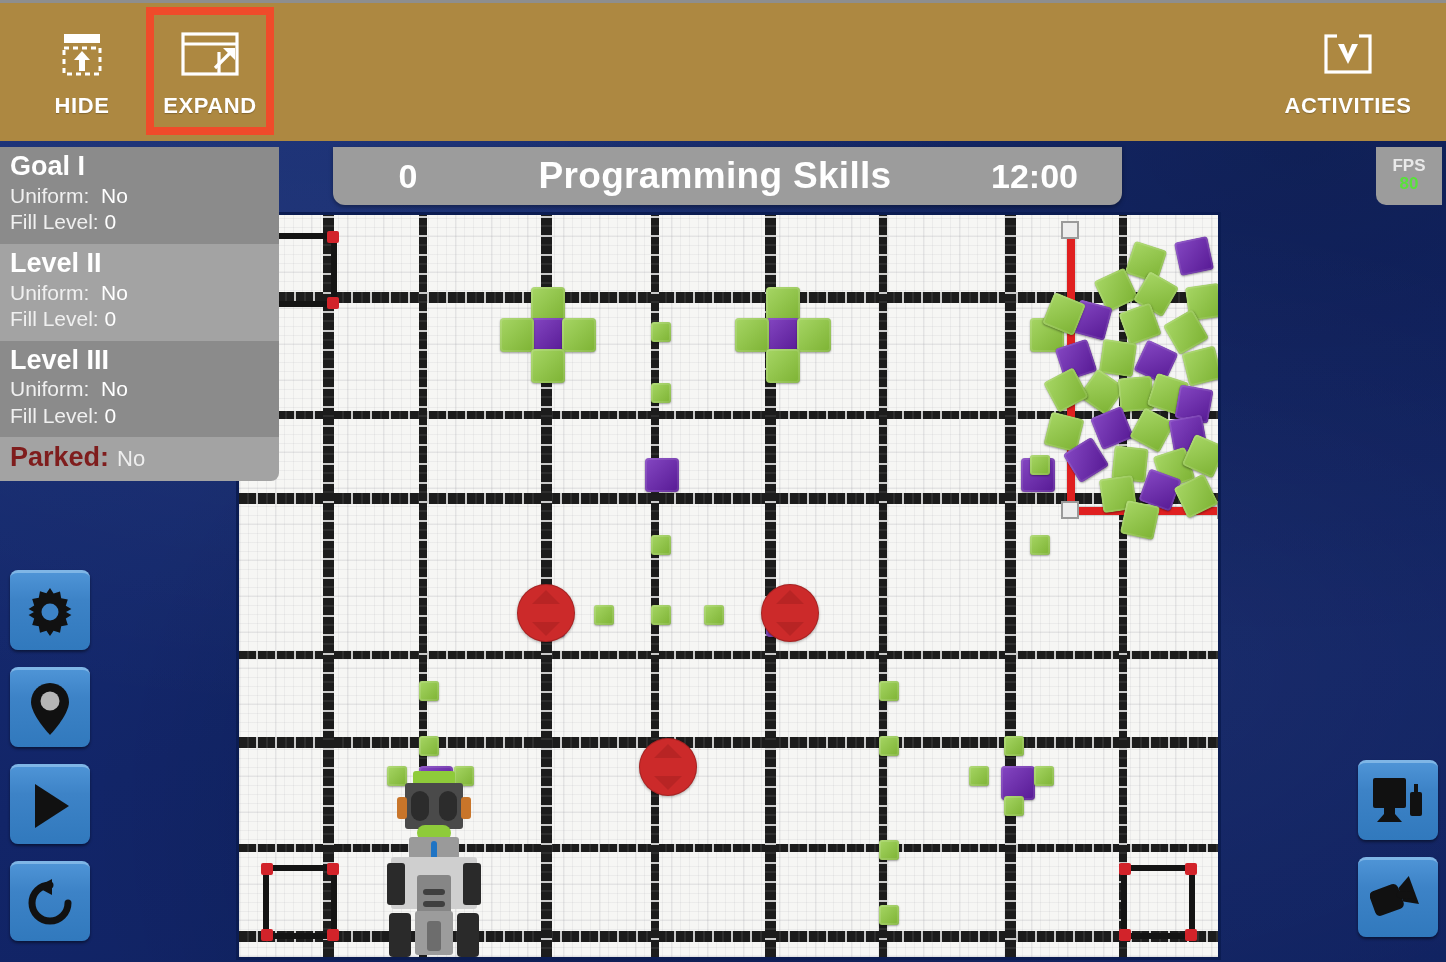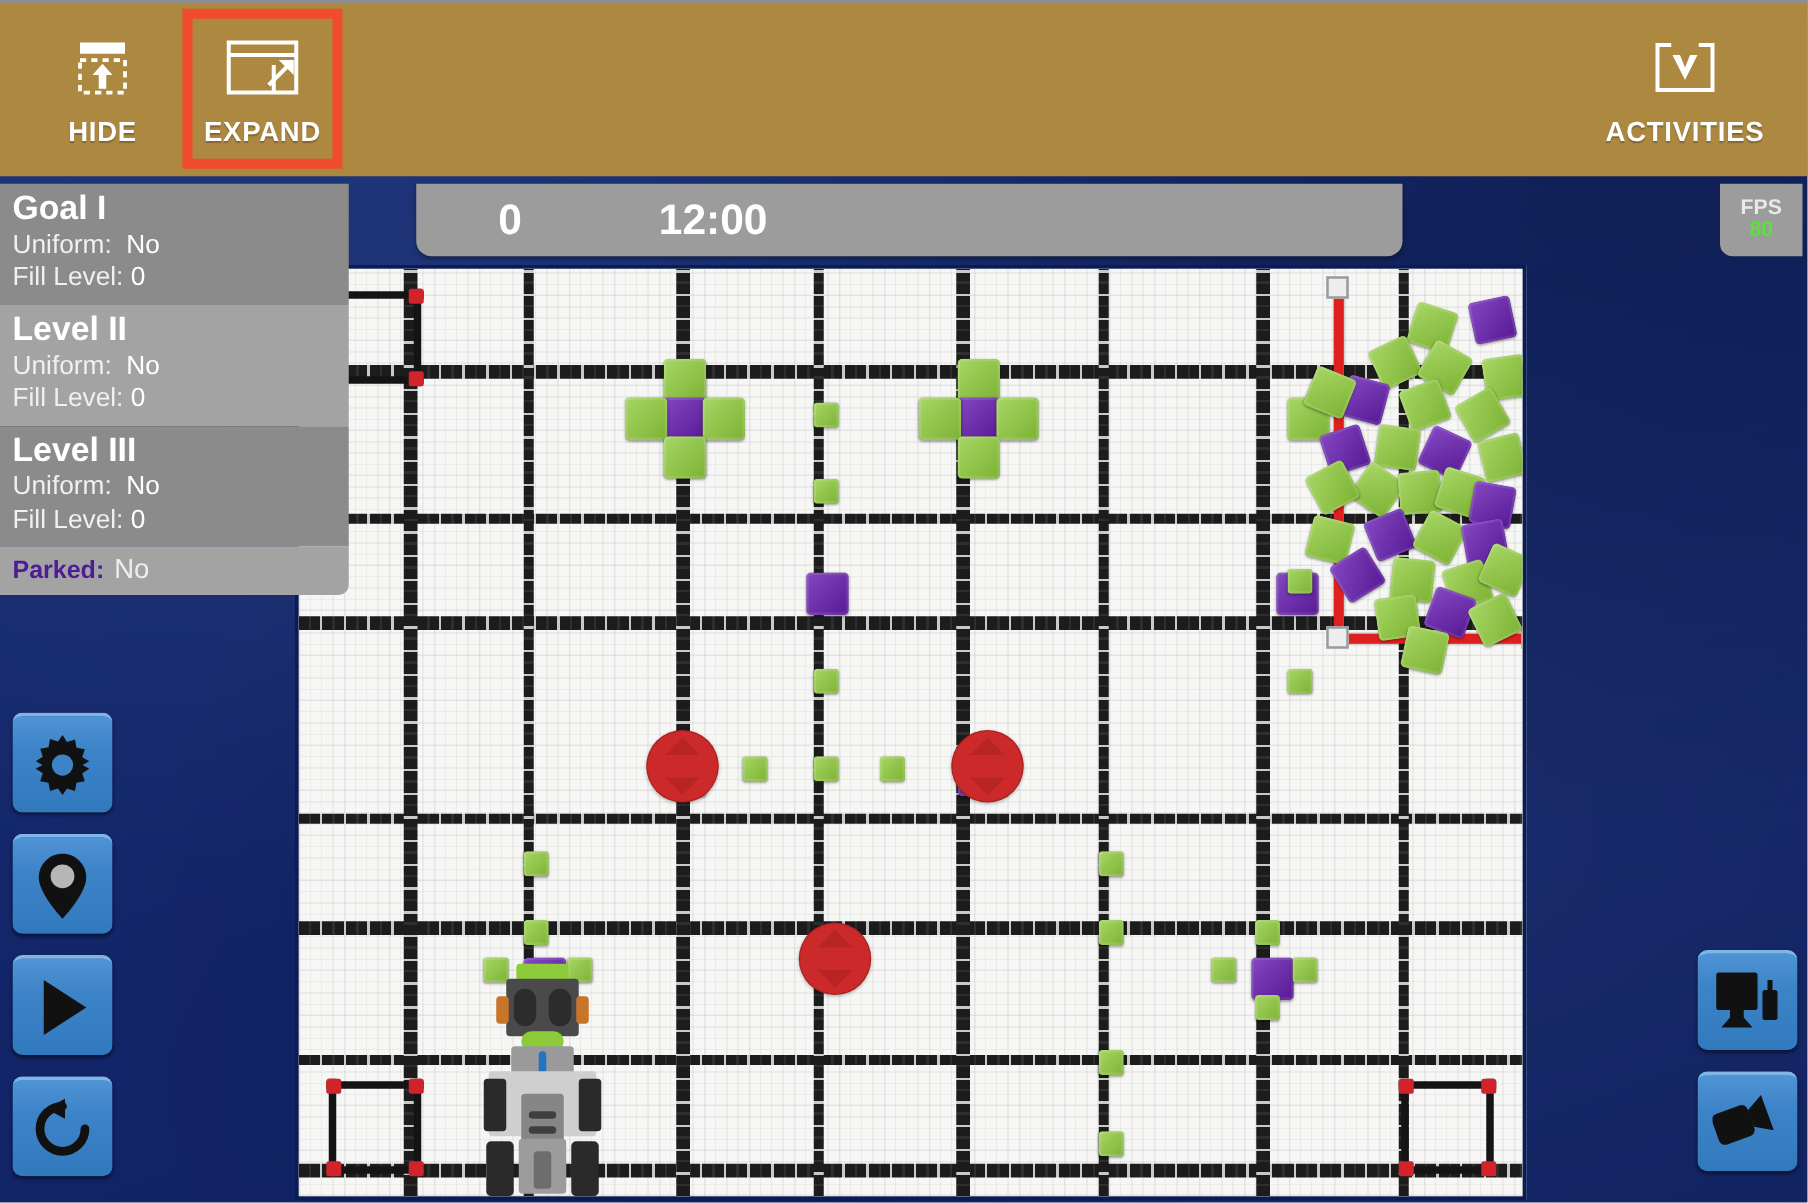--- a/index.html
+++ b/index.html
@@ -148,21 +148,21 @@
   .goalblock.dark  { background: #8b8b8b; }
   .goalblock.light { background: #a3a3a3; }
   .goalblock .g-title { color: #ffffff; font-size: 27px; font-weight: bold; line-height: 1.18; }
   .goalblock .g-row   { color: #f0f0f0; font-size: 21px; line-height: 1.26; }
   .goalblock .g-row .val { color: #ffffff; }
   #parked {
     background: #a3a3a3; padding: 5px 10px 8px 10px;
     border-radius: 0 0 8px 0;
     display: flex; align-items: baseline; gap: 8px;
   }
-  #parked .p-label { color: #4c1d95; font-size: 20px; font-weight: bold; }
+  #parked .p-label { color: #7f1d1d; font-size: 27px; font-weight: bold; }
   #parked .p-val   { color: #eeeeee; font-size: 22px; }
 
   
   .sidebtn {
     position: absolute; width: 80px; height: 80px;
     border-radius: 8px;
     background: linear-gradient(180deg,#4e94d6 0%,#3d83c7 35%,#3179bd 100%);
     border-top: 3px solid #7fb6e6;
     box-shadow: 0 2px 3px rgba(0,0,0,0.45);
     display: flex; align-items: center; justify-content: center;
@@ -372,20 +372,21 @@
       <div class="rb" style="left:36px;top:130px;width:22px;height:6px;background:#3f3f3f;"></div>
       <div class="rb" style="left:2px;top:142px;width:22px;height:44px;background:#2a2a2a;border-radius:4px;"></div>
       <div class="rb" style="left:70px;top:142px;width:22px;height:44px;background:#2a2a2a;border-radius:4px;"></div>
       <div class="rb" style="left:28px;top:140px;width:38px;height:44px;background:#9c9c9c;"></div>
       <div class="rb" style="left:40px;top:150px;width:14px;height:30px;background:#6d6d6d;"></div>
     </div>
   </div>
 
   <div id="scorebar">
     <div class="score">0</div>
+    <div class="title">Programming Skills</div>
     <div class="timer">12:00</div>
   </div>
 
   <div id="fps">
     <div class="fps-label">FPS</div>
     <div class="fps-value">80</div>
   </div>
 
   <div id="goals">
 

